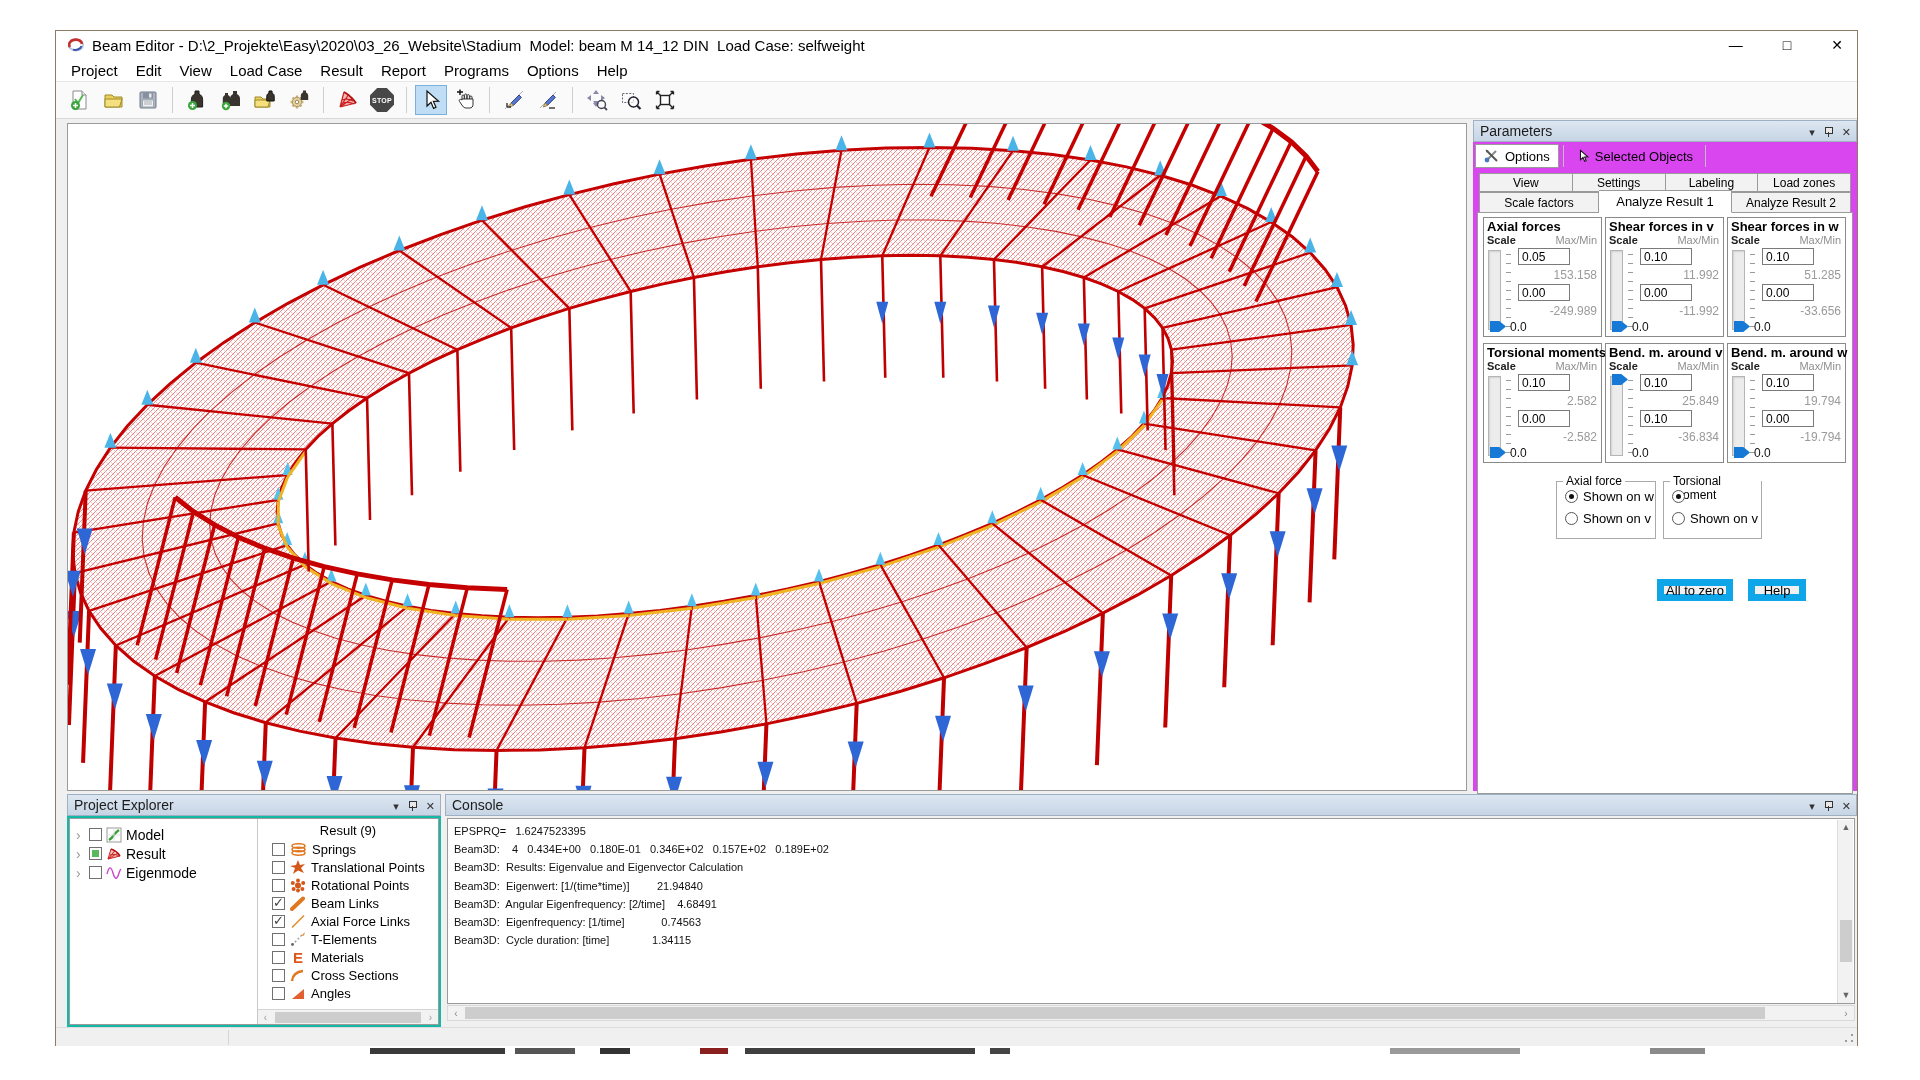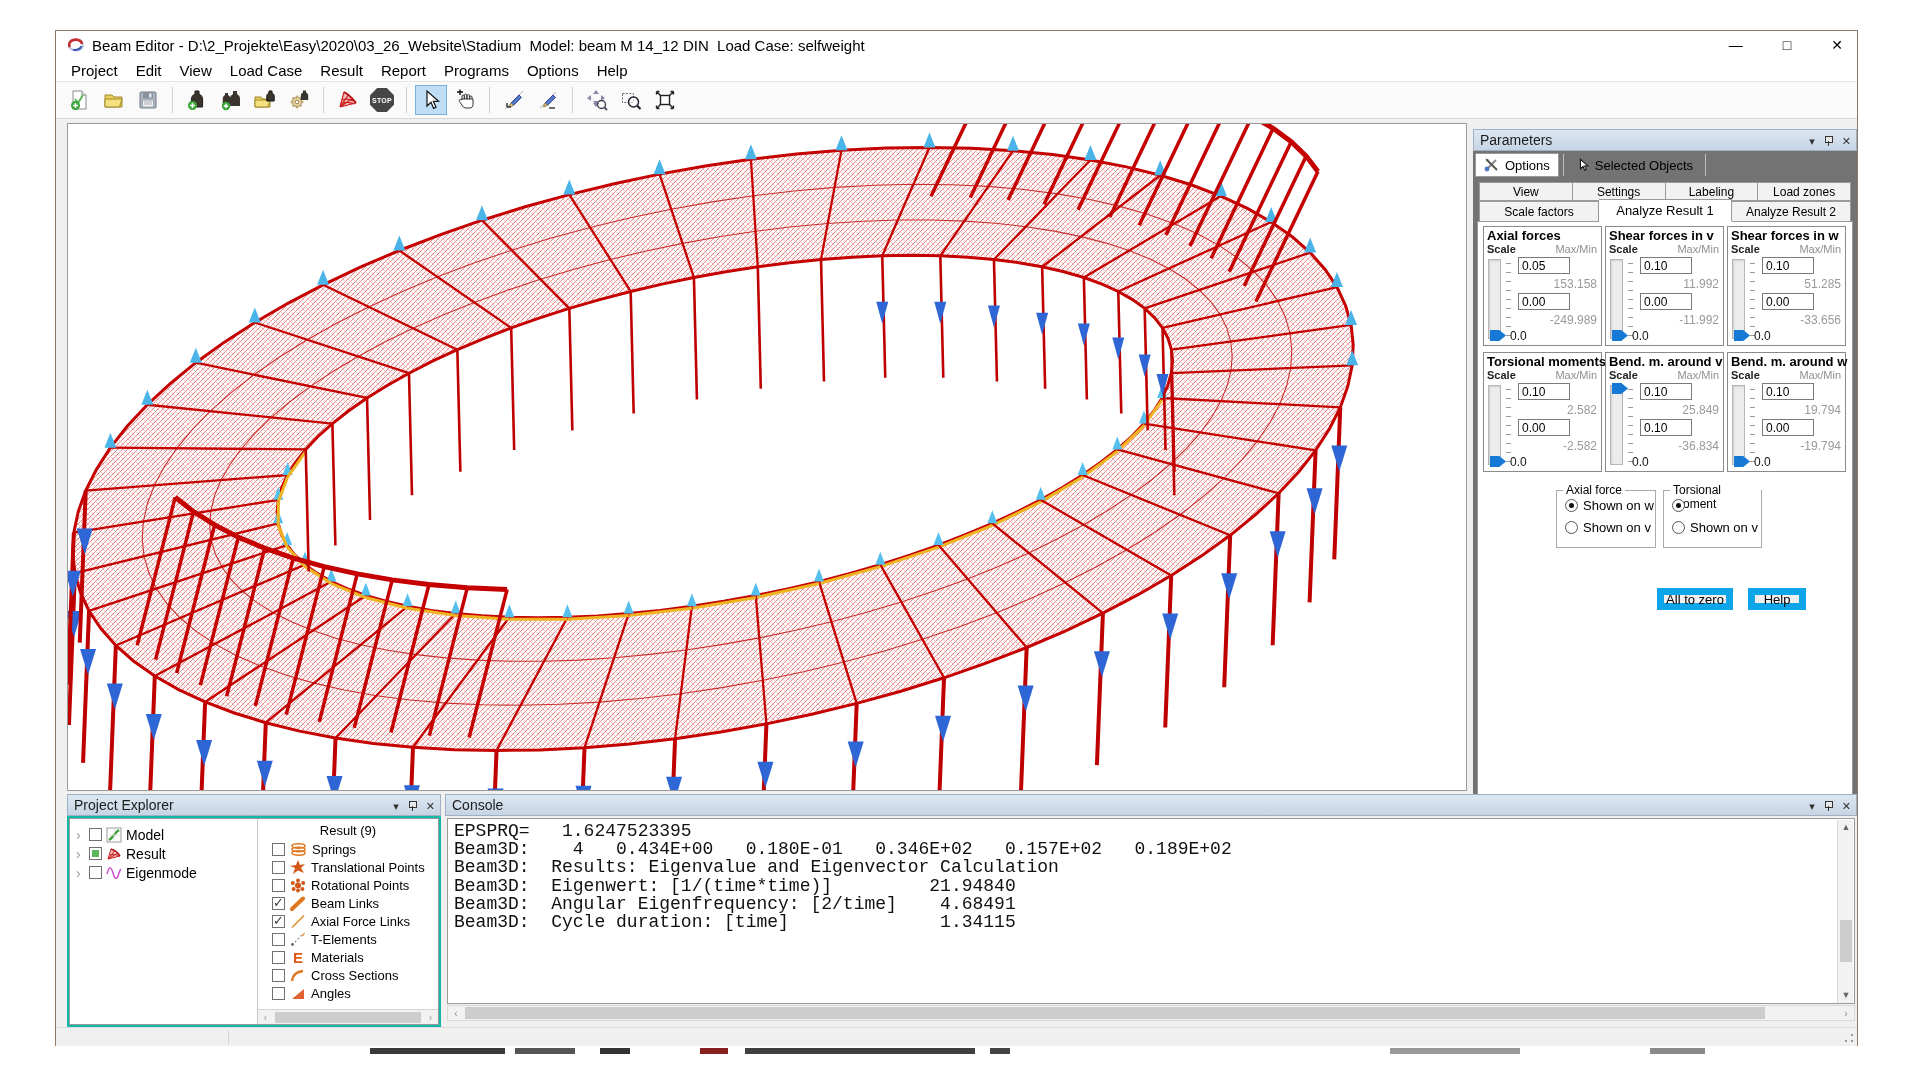--- a/index.html
+++ b/index.html
@@ -27,21 +27,21 @@
 
   
   .dock-hdr{position:absolute;left:0;top:0;width:100%;height:22px;background:linear-gradient(#dde7f2,#c6d4e4);border:1px solid #9fb0c4;display:flex;align-items:center;padding-left:6px;font-size:14px;color:#1c1c1c}
   .hdr-icons{position:absolute;right:5px;top:0;height:22px;display:flex;align-items:center;gap:9px;color:#333}
   .hdr-icons .gl{font-size:11px;line-height:1}
   .pin{display:inline-block;width:9px;height:11px;position:relative}
   .pin::before{content:"";position:absolute;left:1px;top:0;width:6px;height:5px;border:1px solid #333;background:#e8e8e8}
   .pin::after{content:"";position:absolute;left:4px;top:5px;width:1px;height:5px;background:#333}
 
   
-  .params{position:absolute;left:1417px;top:98px;width:384px;height:671px;background:#737373}
+  .params{position:absolute;left:1417px;top:89px;width:384px;height:671px;background:#d946ef}
   .opt-row{position:absolute;left:2px;top:23px;width:380px;height:26px;display:flex;align-items:center;gap:4px}
   .opt-btn{height:24px;display:flex;align-items:center;gap:5px;padding:0 8px;font-size:13px}
   .opt-btn.raised{background:#fff;border:1px solid #9a9a9a;box-shadow:inset 1px 1px 0 #fff}
   .vsep{width:1px;height:22px;background:#bdbdbd}
   .tabs1{position:absolute;left:6px;top:53px;width:372px;height:19px;display:flex}
   .tabs1 .t{flex:1;border:1px solid #9a9a9a;border-left-width:0;background:#f2f2f2;font-size:12px;display:flex;align-items:center;justify-content:center}
   .tabs1 .t:first-child{border-left-width:1px}
   .tabs2{position:absolute;left:6px;top:72px;width:372px;height:21px;display:flex}
   .tabs2 .t{border:1px solid #9a9a9a;border-left-width:0;background:#f2f2f2;font-size:12px;display:flex;align-items:center;justify-content:center}
   .tabs2 .t:first-child{border-left-width:1px}
@@ -81,21 +81,21 @@
   .pe-list .lhdr{text-align:center;font-size:13px;height:17px}
   .lrow{display:flex;align-items:center;gap:5px;height:18px;padding-left:14px;font-size:13px;white-space:nowrap}
   .hscroll{position:absolute;left:0;bottom:0;width:100%;height:15px;background:#f2f2f2;border-top:1px solid #d5d5d5;display:flex;align-items:center}
   .hscroll .ar{width:15px;text-align:center;color:#9a9a9a;font-size:10px}
   .hscroll .thumb{height:11px;background:#cdcdcd;flex:1;margin:0 2px}
 
   
   .console{position:absolute;left:389px;top:763px;width:1412px;height:233px;background:#f0f0f0}
   .con-body{position:absolute;left:2px;top:24px;width:1408px;height:186px;background:#fff;border:1px solid #9a9a9a;overflow:hidden}
   .con-text{position:absolute;left:6px;top:3px;width:1360px;height:182px;overflow:hidden}
-  .con-text div{font-family:Liberation Mono, monospace;font-size:18px;line-height:18.2px;white-space:pre;color:#111}
+  .con-text div{font-family:Liberation Sans, sans-serif;font-size:11px;line-height:18.2px;white-space:pre;color:#111}
   .vscroll{position:absolute;right:1px;top:1px;width:16px;height:183px;background:#f2f2f2;border-left:1px solid #dcdcdc}
   .vscroll .ar{position:absolute;left:0;width:16px;height:15px;color:#666;font-size:9px;text-align:center;line-height:15px}
   .vscroll .thumb{position:absolute;left:2px;top:100px;width:12px;height:42px;background:#cdcdcd}
   .con-hscroll{position:absolute;left:2px;top:211px;width:1408px;height:16px;background:#f2f2f2;border:1px solid #d9d9d9;display:flex;align-items:center}
   .con-hscroll .ar{width:16px;text-align:center;color:#8a8a8a;font-size:10px}
   .con-hscroll .thumb{height:12px;background:#cdcdcd;width:1300px;margin-left:1px}
 
   
   .statusbar{position:absolute;left:0;top:996px;width:100%;height:19px;background:#f0f0f0;border-top:1px solid #dcdcdc}
   .statusbar .div1{position:absolute;left:172px;top:2px;width:1px;height:15px;background:#d5d5d5}
@@ -823,20 +823,21 @@
           <span class="gl">✕</span>
         </span>
       </div>
       <div class="con-body">
         <div class="con-text">
           <div>EPSPRQ=   1.6247523395</div>
           <div>Beam3D:    4   0.434E+00   0.180E-01   0.346E+02   0.157E+02   0.189E+02</div>
           <div>Beam3D:  Results: Eigenvalue and Eigenvector Calculation</div>
           <div>Beam3D:  Eigenwert: [1/(time*time)]         21.94840</div>
           <div>Beam3D:  Angular Eigenfrequency: [2/time]    4.68491</div>
+          <div>Beam3D:  Eigenfrequency: [1/time]            0.74563</div>
           <div>Beam3D:  Cycle duration: [time]              1.34115</div>
 
         </div>
         <div class="vscroll">
           <span class="ar" style="top:0">▲</span>
           <span class="thumb"></span>
           <span class="ar" style="bottom:0">▼</span>
         </div>
       </div>
       <div class="con-hscroll">

